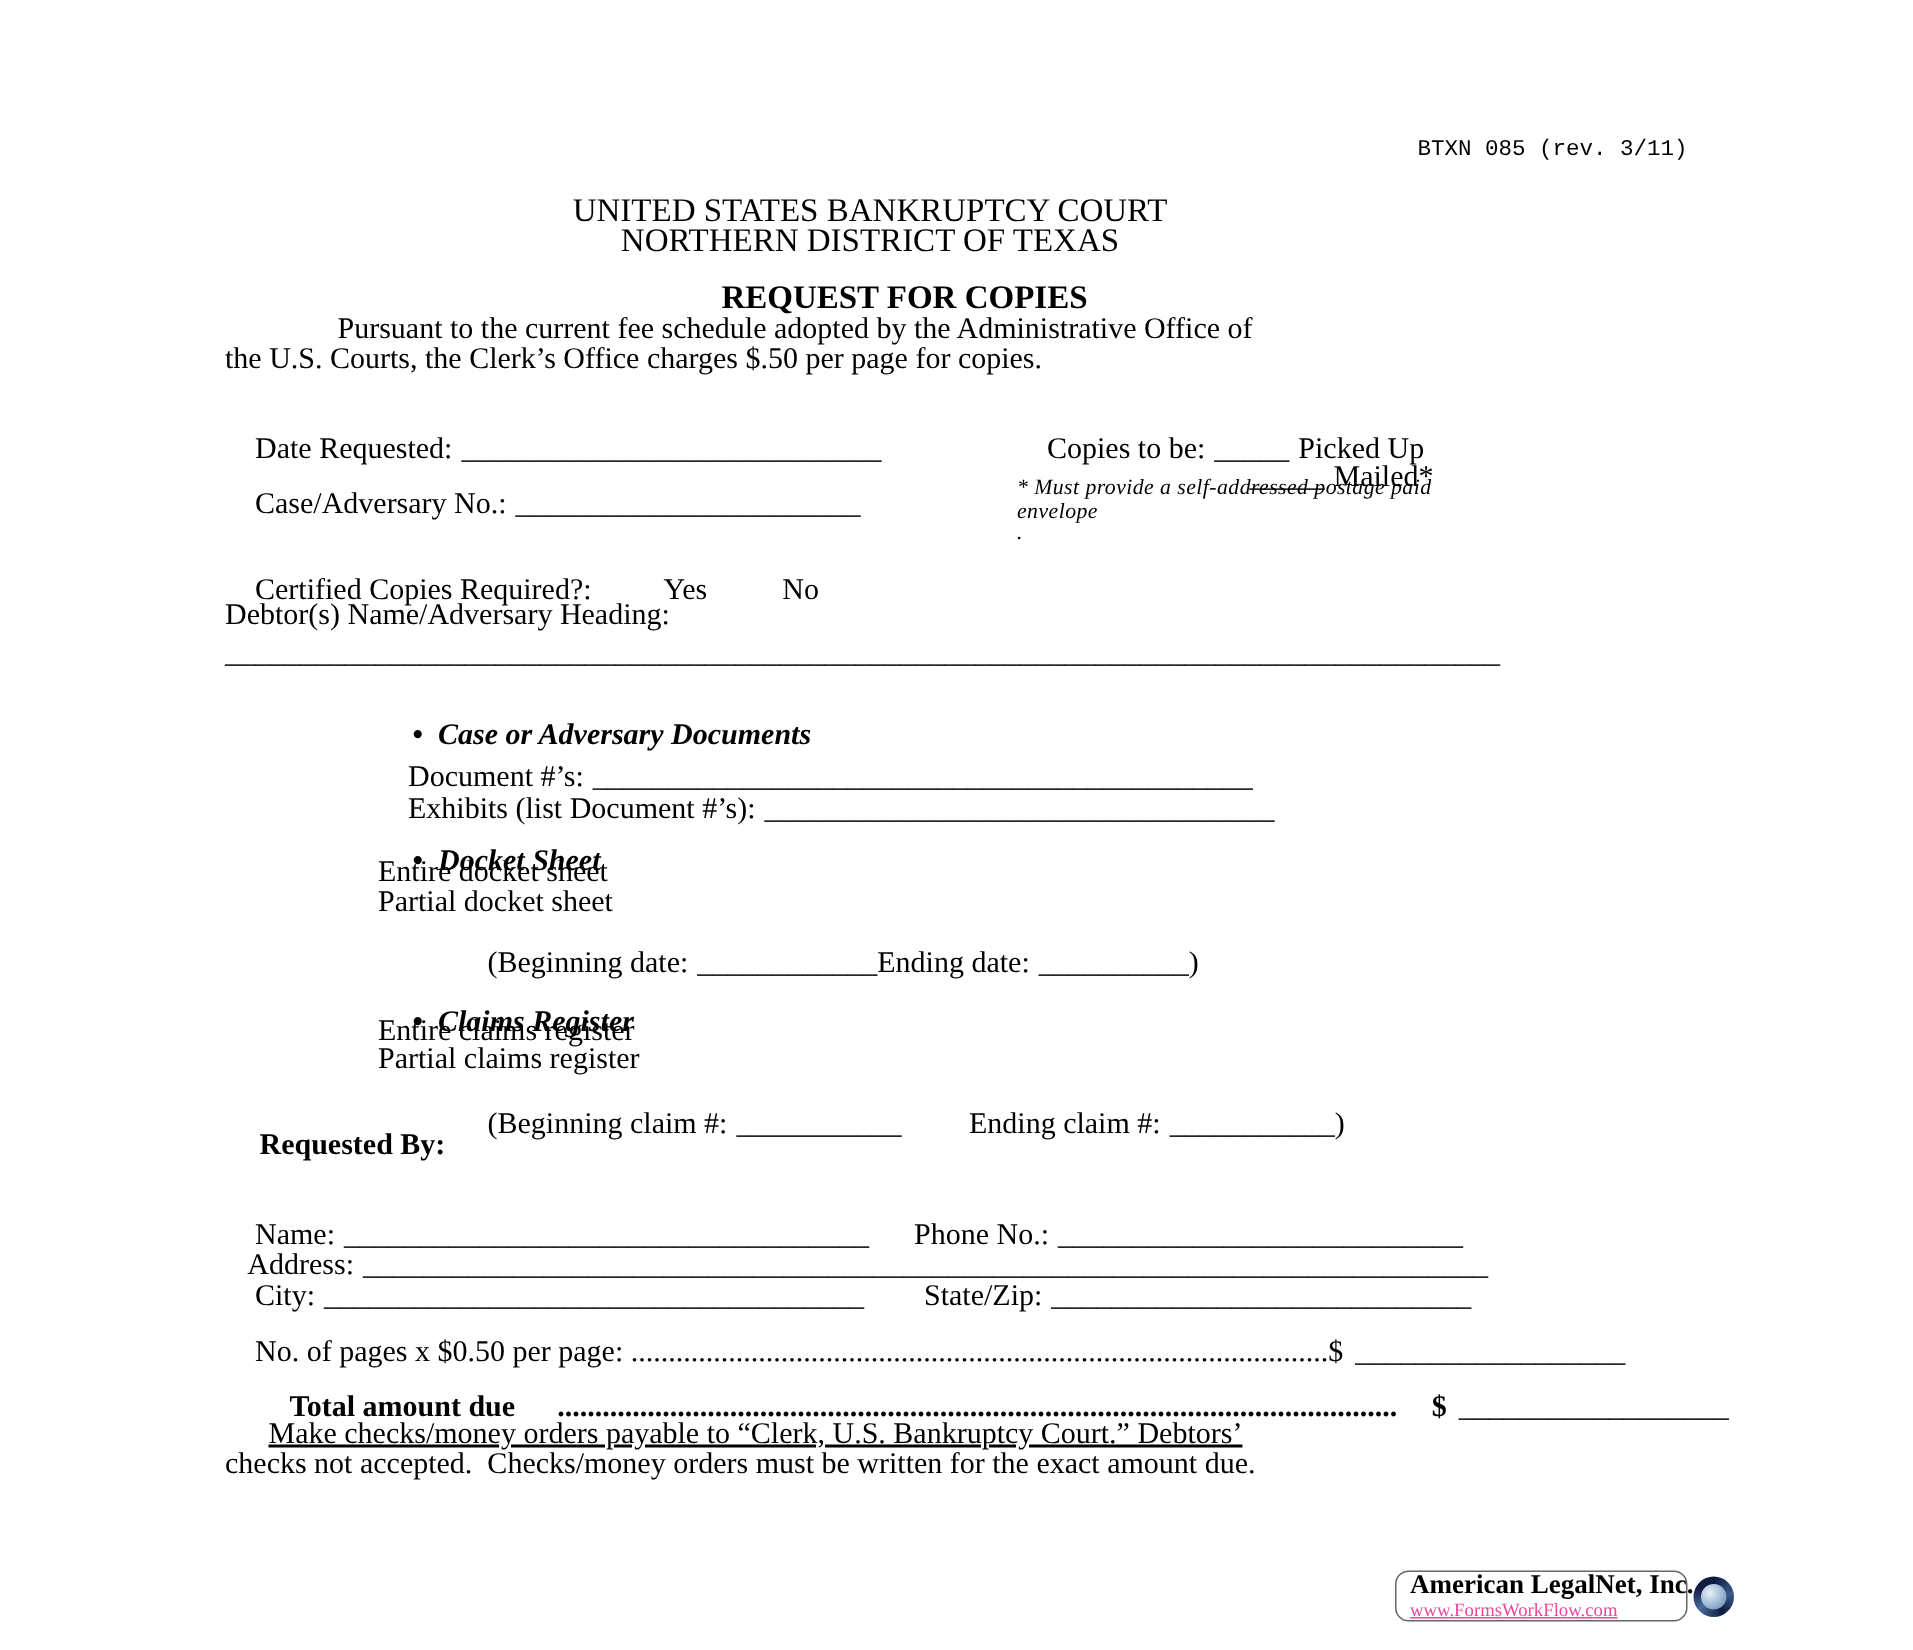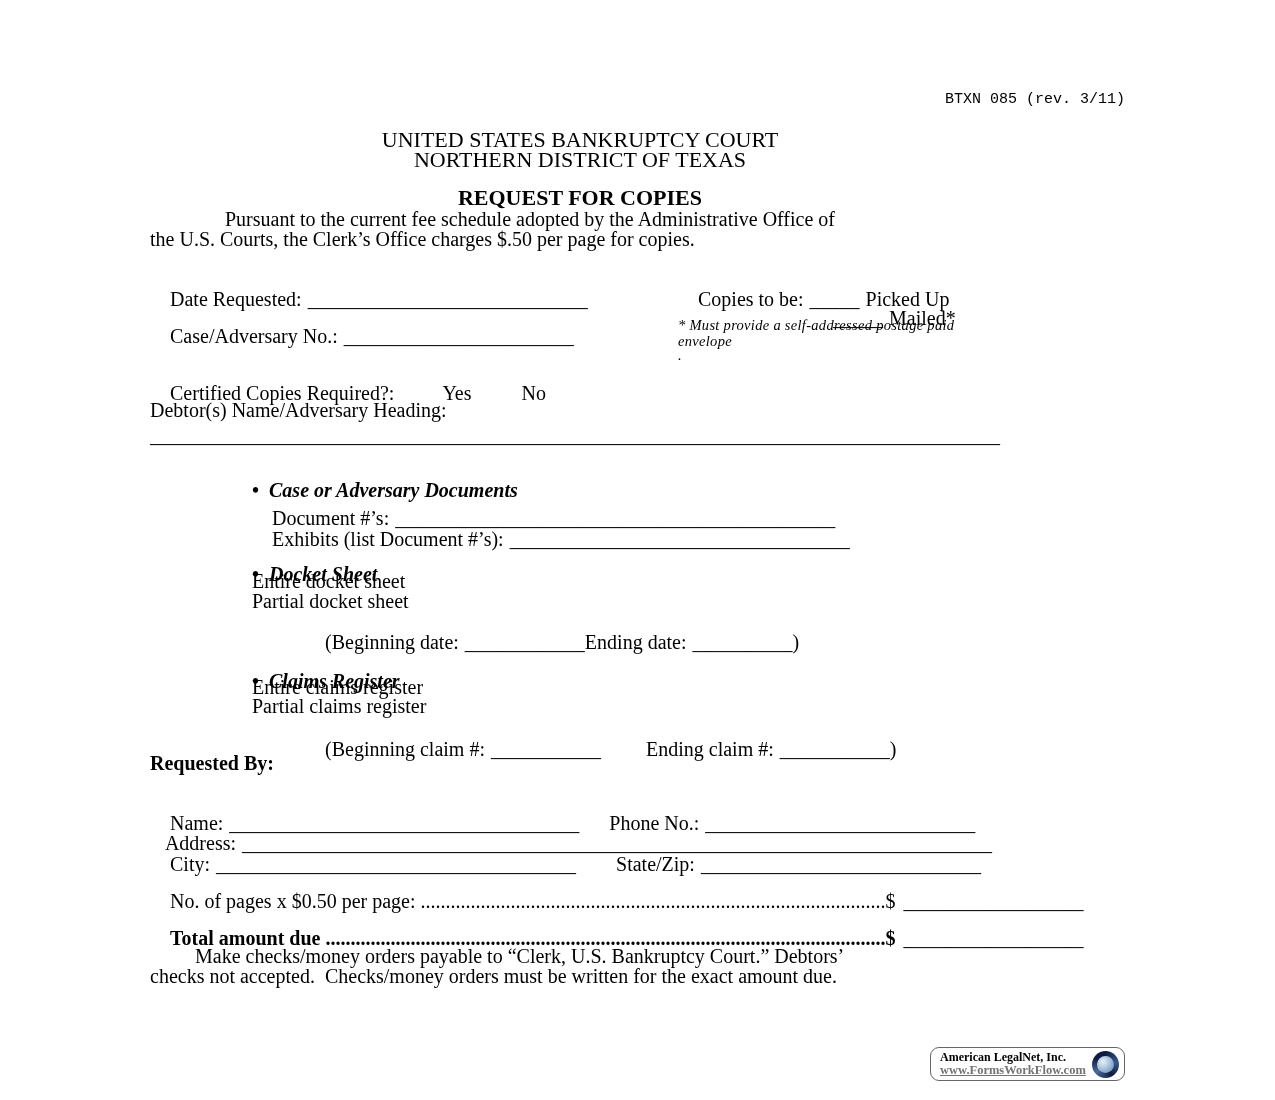--- a/index.html
+++ b/index.html
@@ -9,21 +9,21 @@
     height: 1100px;
     background: #ffffff;
     color: #000000;
     font-family: "Liberation Serif", "DejaVu Serif", serif;
     font-size: 20px;
     overflow: hidden;
   }
   .abs { position: absolute; white-space: pre; line-height: 1.1; }
   .center { left: 150px; width: 860px; text-align: center; }
   .hdr { font-size: 22px; }
-  .b { font-weight: bold; }
+  .b { font-weight: bold; margin-left: 23px; }
   .bi { font-weight: bold; font-style: italic; }
   .small { font-size: 15px; }
   .note { font-size: 14.5px; font-style: italic; letter-spacing: 0.3px; }
   .ml6 { margin-left: 6px; }
   .ml8 { margin-left: 8px; }
   .ml10 { margin-left: 10px; }
   .ml30 { margin-left: 30px; }
   .ml40 { margin-left: 40px; }
   .ml45 { margin-left: 45px; }
   .ml48 { margin-left: 48px; }
@@ -34,22 +34,22 @@
     width: 195px; height: 34px;
     border: 1.5px solid #666;
     border-radius: 9px;
     box-sizing: border-box;
     display: flex;
     align-items: center;
     padding: 2px 5px 2px 9px;
     background: #ffffff;
   }
   .vendor-text { display: flex; flex-direction: column; justify-content: center; }
-  .vendor-name { font-size: 12px; font-weight: bold; line-height: 1.1; white-space: nowrap; }
-  .vendor-url  { font-size: 12.5px; font-weight: bold; line-height: 1.1; color: #737373; text-decoration: underline; white-space: nowrap; cursor: pointer; }
+  .vendor-name { font-size: 18px; font-weight: bold; line-height: 1.1; white-space: nowrap; }
+  .vendor-url  { font-size: 12.5px; font-weight: normal; line-height: 1.1; color: #ec4899; text-decoration: underline; white-space: nowrap; cursor: pointer; }
   .vendor-logo {
     margin-left: auto;
     width: 27px; height: 27px;
     border-radius: 50%;
     background: conic-gradient(#0d1b3e 0deg, #3a5a8a 80deg, #0d1b3e 150deg, #4a6a9a 230deg, #111c44 300deg, #0d1b3e 360deg);
     display: flex; align-items: center; justify-content: center;
     flex: 0 0 auto;
   }
   .vendor-globe {
     width: 17px; height: 17px;
@@ -138,21 +138,21 @@
     <span>City:</span><span class="ml6">____________________________________</span><span class="ml40">State/Zip:</span><span class="ml6">____________________________</span>
   </div>
 
   <div class="abs" style="top:868px; left:150px;">
     <span>No. of pages x $0.50 per page: </span><span>.............................................................................................</span><span>$</span><span class="ml8">__________________</span>
   </div>
   <div class="abs" style="top:905px; left:150px;">
     <span class="b">Total amount due </span><span class="b">................................................................................................................</span><span class="b">$</span><span class="ml8">__________________</span>
   </div>
 
-  <div class="abs" style="top:945px; left:195px;">Make checks/money orders payable to “Clerk, U.S. Bankruptcy Court.” Debtors’</div>
+  <div class="abs" style="top:945px; left:179px;text-decoration:underline;">Make checks/money orders payable to “Clerk, U.S. Bankruptcy Court.” Debtors’</div>
   <div class="abs" style="top:965px; left:150px;">checks not accepted.  Checks/money orders must be written for the exact amount due.</div>
 
   <div class="vendor">
     <div class="vendor-text">
       <div class="vendor-name">American LegalNet, Inc.</div>
       <a class="vendor-url">www.FormsWorkFlow.com</a>
     </div>
     <div class="vendor-logo">
       <div class="vendor-globe"></div>
     </div>

